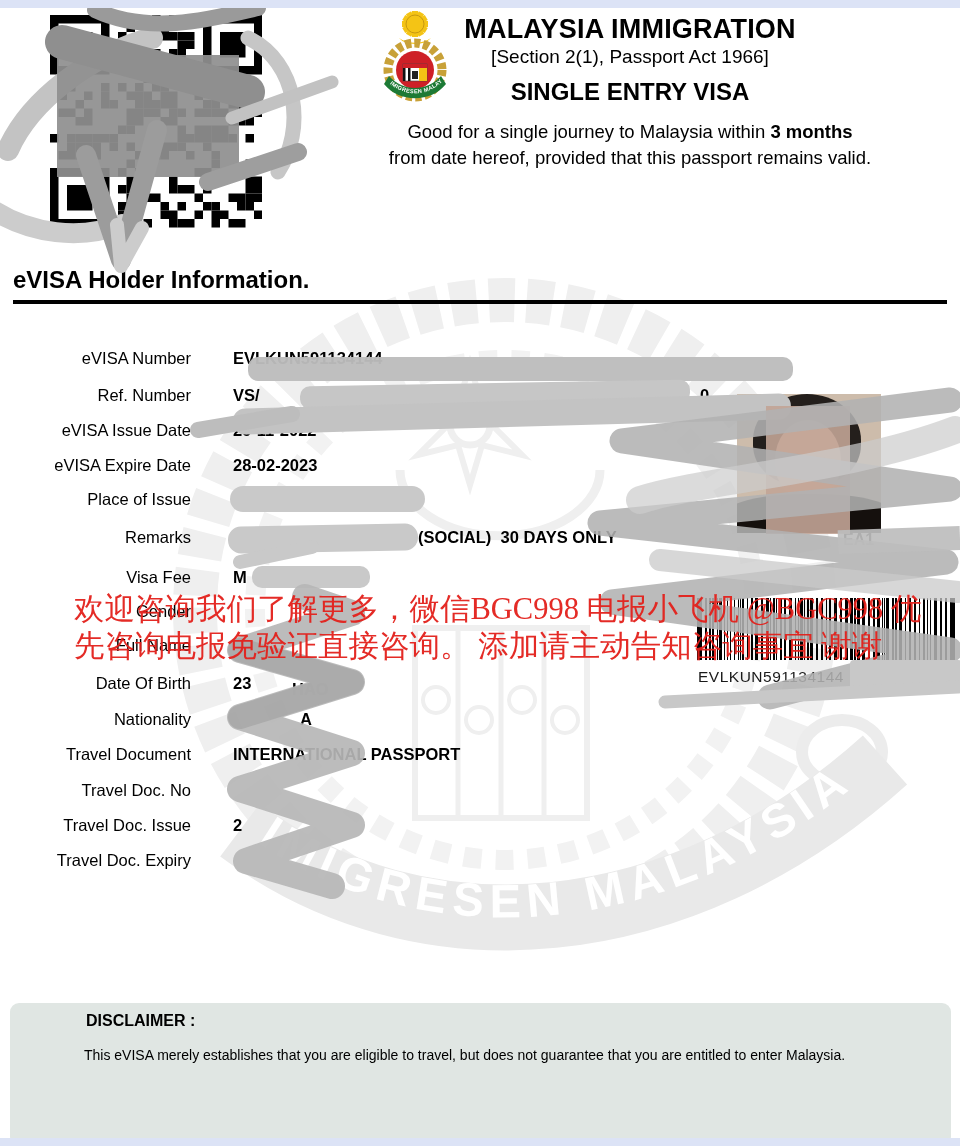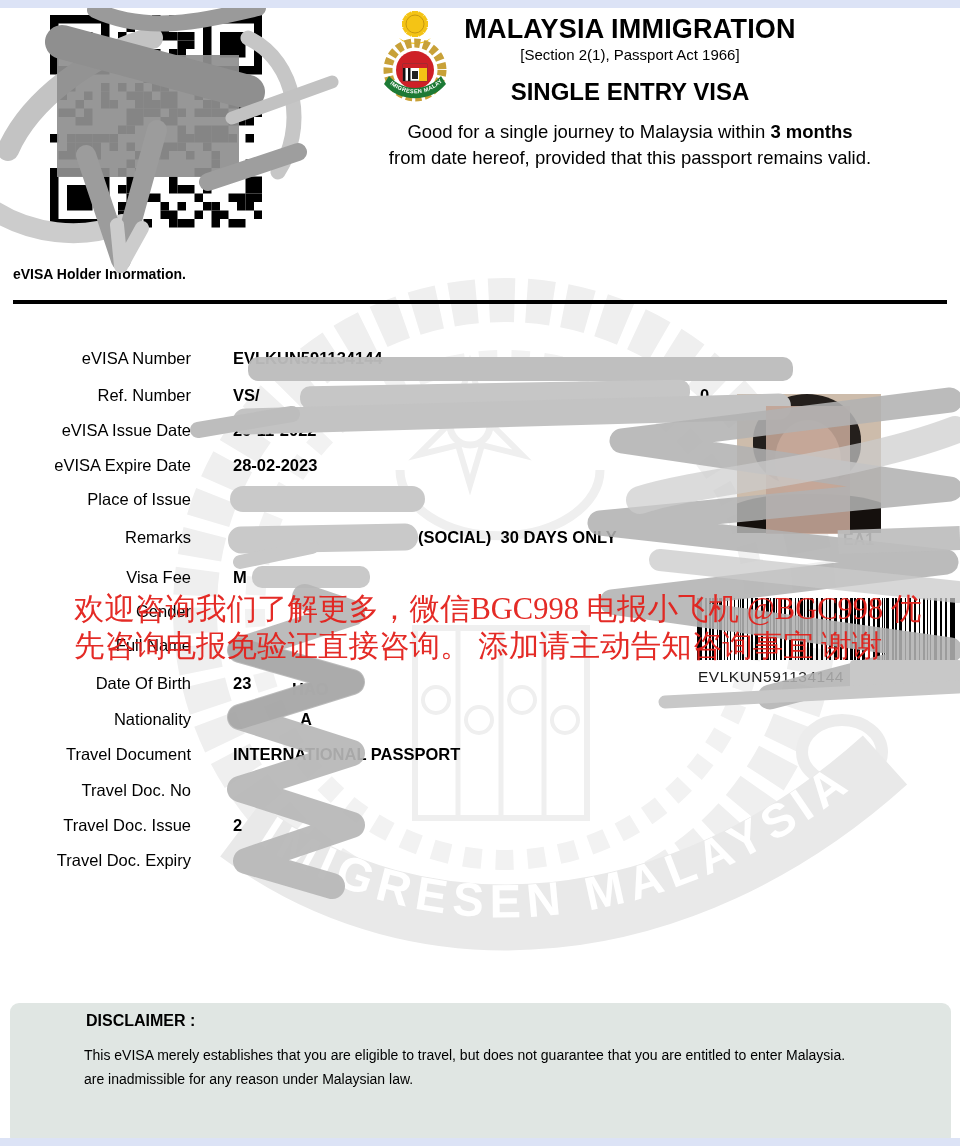--- a/index.html
+++ b/index.html
@@ -10,26 +10,26 @@
   .strip{left:0;width:960px;height:8px;z-index:7;}
   .strip-top{top:0;}
   .strip-bottom{top:1138px;}
   
   #watermark{left:0;top:0;z-index:0;}
   
   .qr-wrap{left:50px;top:15px;width:212px;height:218px;z-index:1;}
   .logo-wrap{left:381px;top:8px;width:68px;height:102px;z-index:1;}
   .hdr{left:300px;width:660px;text-align:center;z-index:1;}
   .hdr-title{top:14px;font-size:27px;font-weight:bold;letter-spacing:.2px;}
-  .hdr-act{top:46px;font-size:15px;}
+  .hdr-act{top:46px;font-size:19px;}
   .hdr-visa{top:78px;font-size:24px;font-weight:bold;}
   .hdr-val1{top:121px;font-size:18.5px;}
   .hdr-val2{top:147px;font-size:18.5px;}
   
-  .sec-head{left:13px;top:266px;font-size:14px;font-weight:bold;z-index:1;}
+  .sec-head{left:13px;top:266px;font-size:24px;font-weight:bold;z-index:1;}
   .sec-rule{left:13px;top:300px;width:934px;height:4px;background:#000;z-index:1;}
   
   .row{position:absolute;left:0;height:21px;z-index:1;}
   .lbl{position:absolute;left:0;top:0;width:191px;text-align:right;font-size:16.5px;}
   .val{position:absolute;left:233px;top:0;font-size:16.5px;font-weight:bold;white-space:pre;}
   .r0{top:349px}.r1{top:386px}.r2{top:421px}.r3{top:456px}.r4{top:490px}
   .r5{top:528px}.r6{top:568px}.r7{top:602px}.r8{top:636px}.r9{top:674px}
   .r10{top:710px}.r11{top:745px}.r12{top:781px}.r13{top:816px}.r14{top:851px}
   .v1b{position:absolute;left:700px;top:0;font-size:16.5px;font-weight:bold;}
   .r5 .val{left:418px;}
@@ -513,14 +513,13 @@
   </g>
 </svg>
 
 <div class="abs red-ov red-ov1">欢迎咨询我们了解更多，微信BGC998 电报小飞机 @BGC998 优</div>
 <div class="abs red-ov red-ov2">先咨询电报免验证直接咨询。 添加请主动告知咨询事宜 谢谢</div>
 
 <div class="abs disc-box" style="background: rgb(224, 230, 227);"></div>
 <div class="abs disc-head">DISCLAIMER :</div>
 <div class="abs disc-body">
   <div class="disc-line">This eVISA merely establishes that you are eligible to travel, but does not guarantee that you are entitled to enter Malaysia.</div>
-  <div class="disc-line">are inadmissible for any reason under Malaysian law.</div>
 </div>
 
 </body></html>

